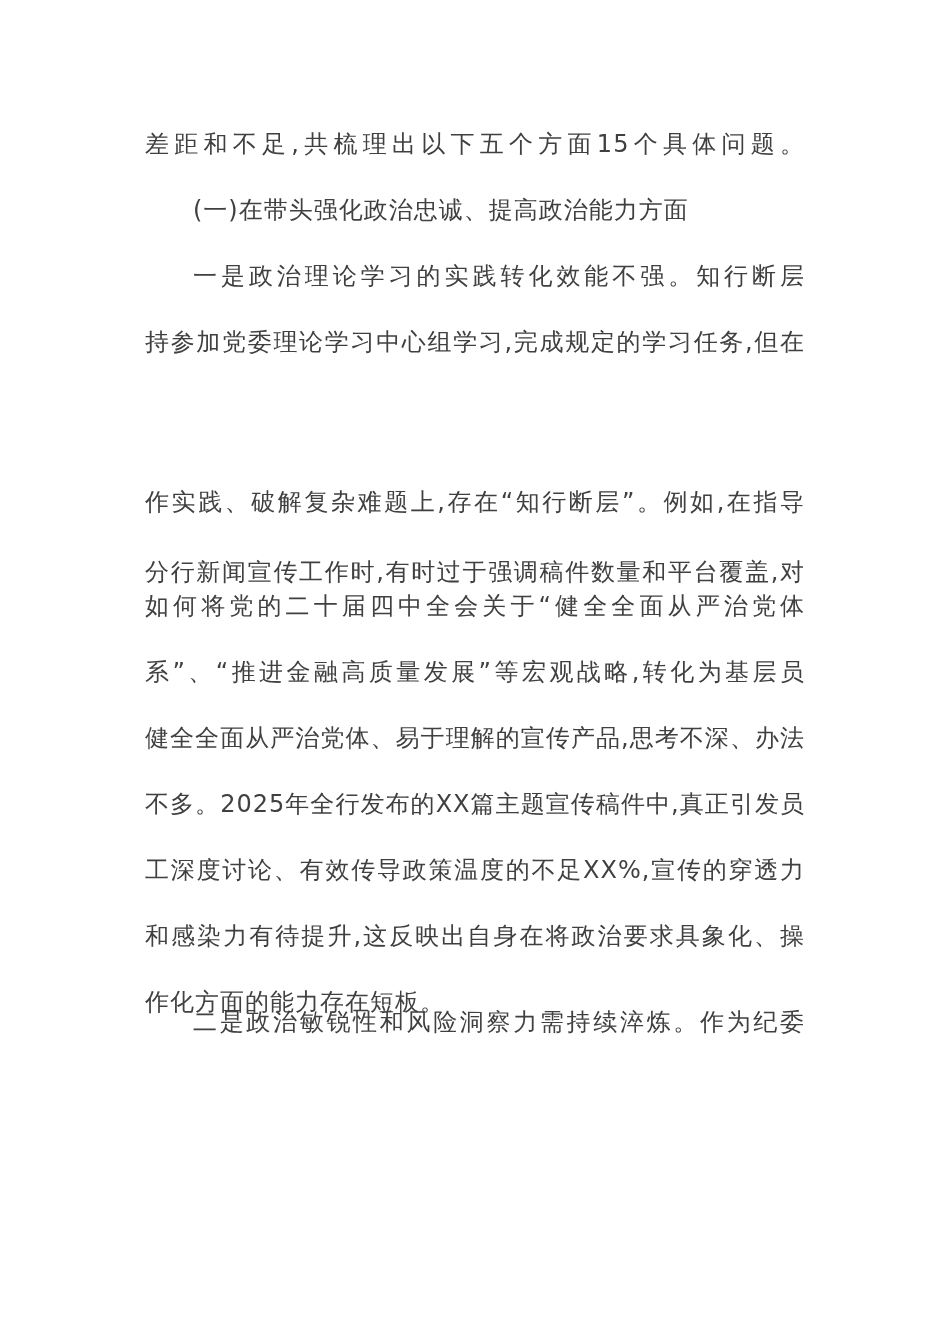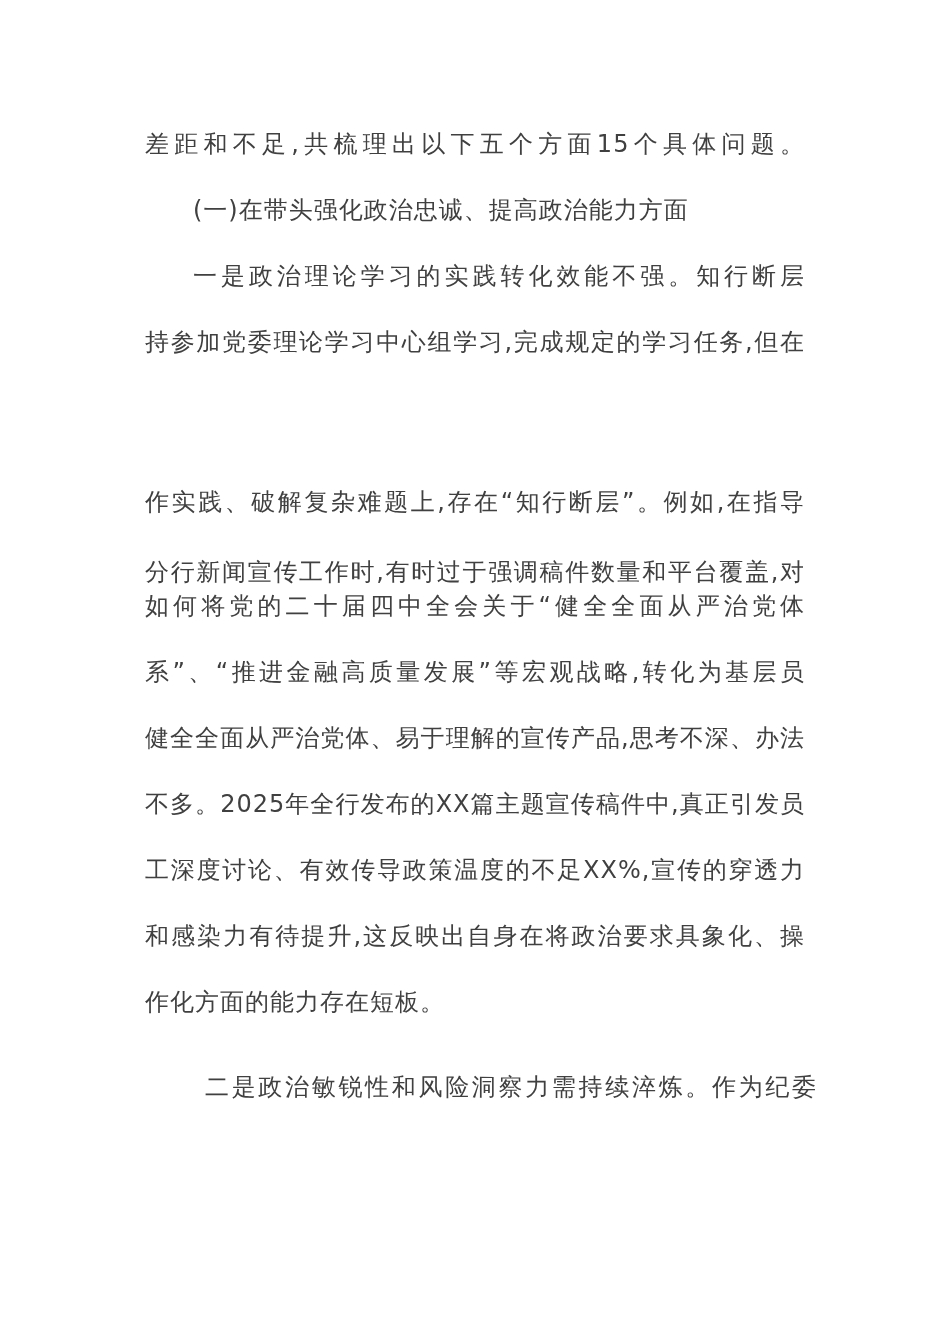--- a/index.html
+++ b/index.html
@@ -35,14 +35,14 @@
   <div class="line" style="top: 325px;">持参加党委理论学习中心组学习,完成规定的学习任务,但在</div>
   <div class="line" style="top: 457px; margin-top: 28px;">作实践、破解复杂难题上,存在“知行断层”。例如,在指导</div>
   <div class="line" style="top: 523px; margin-top: 32px;">分行新闻宣传工作时,有时过于强调稿件数量和平台覆盖,对</div>
   <div class="line" style="top: 589px;">如何将党的二十届四中全会关于“健全全面从严治党体</div>
   <div class="line" style="top: 655px;">系”、“推进金融高质量发展”等宏观战略,转化为基层员</div>
   <div class="line" style="top: 721px;">健全全面从严治党体、易于理解的宣传产品,思考不深、办法</div>
   <div class="line" style="top: 787px;">不多。2025年全行发布的XX篇主题宣传稿件中,真正引发员</div>
   <div class="line" style="top: 853px;">工深度讨论、有效传导政策温度的不足XX%,宣传的穿透力</div>
   <div class="line last" style="top: 985px;">作化方面的能力存在短板。</div>
   <div class="line" style="top: 919px;">和感染力有待提升,这反映出自身在将政治要求具象化、操</div>
-  <div class="line indent" style="top: 1070px; margin-left: 12px;">二是政治敏锐性和风险洞察力需持续淬炼。作为纪委</div>
+  <div class="line indent" style="top: 1005px;">二是政治敏锐性和风险洞察力需持续淬炼。作为纪委</div>
 </div>
 
 </body></html>

